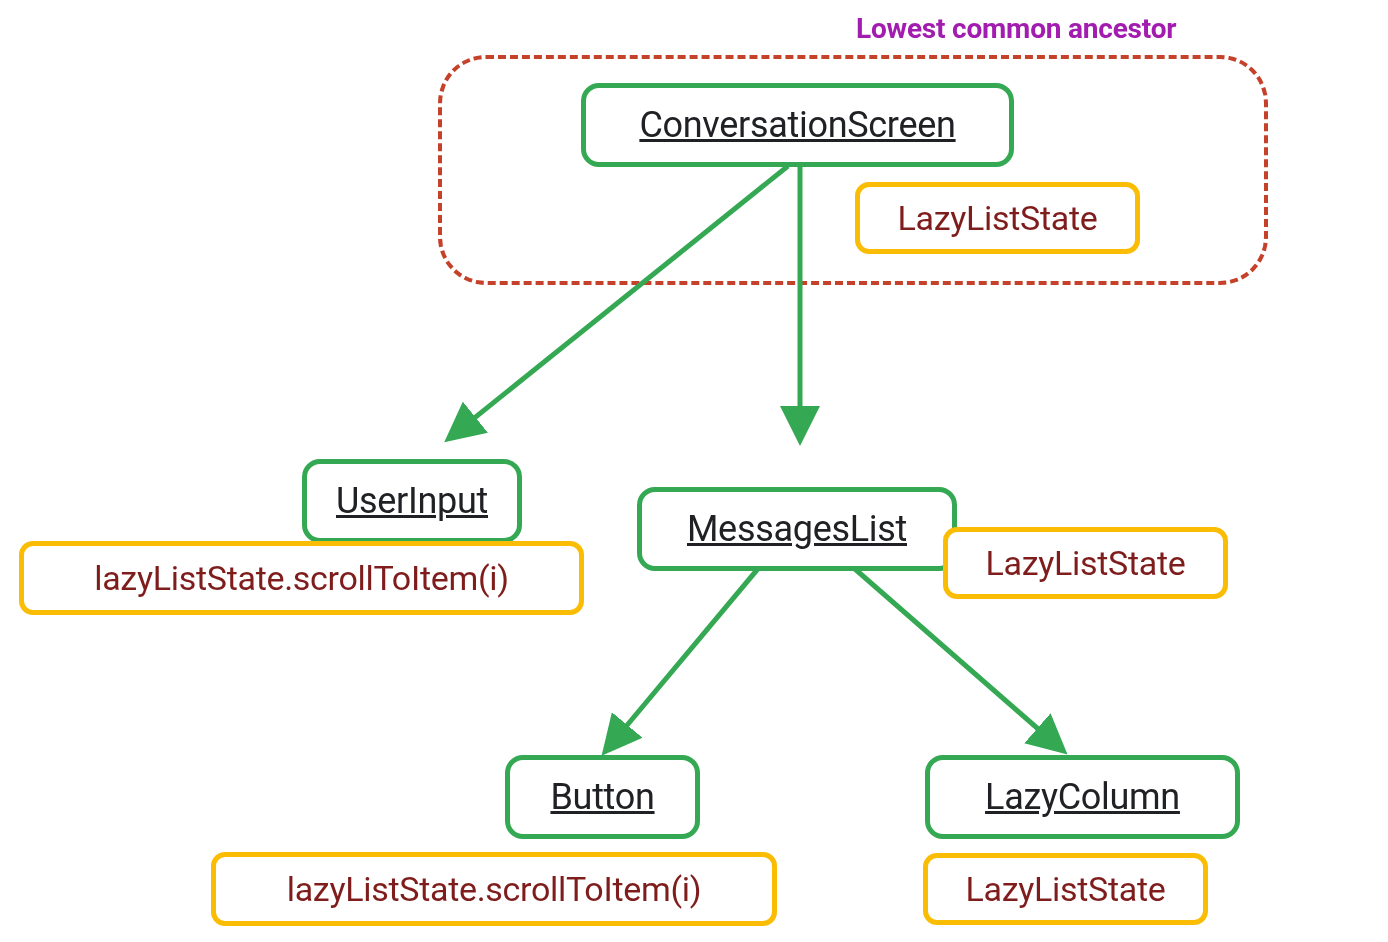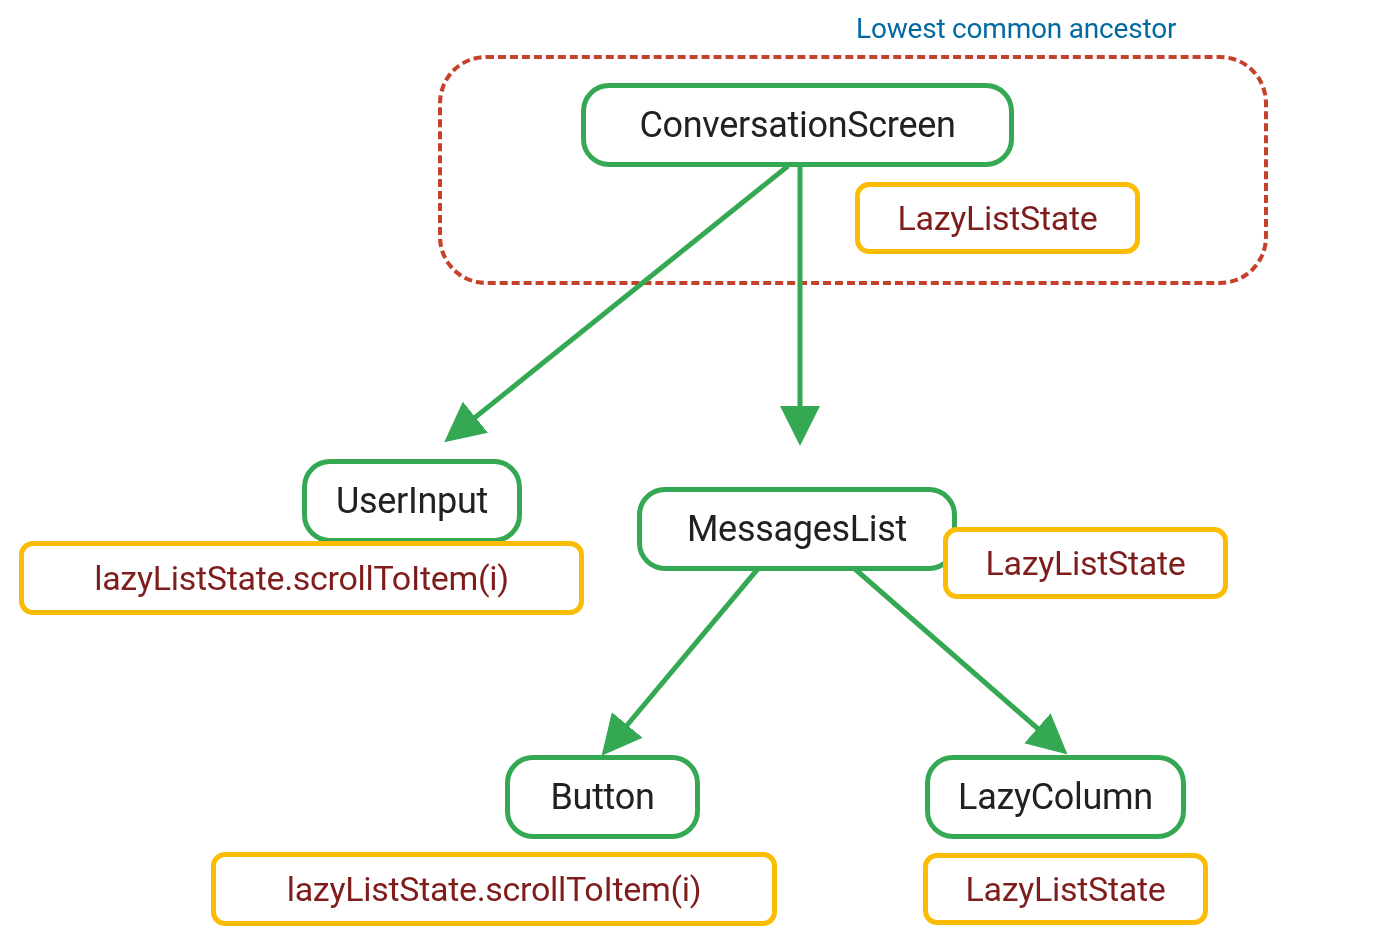--- a/index.html
+++ b/index.html
@@ -12,41 +12,42 @@
     overflow: hidden;
   }
   .canvas {
     position: relative;
     width: 1388px;
     height: 942px;
   }
   .lca-label {
     position: absolute;
     font-size: 28px;
-    font-weight: 400;
-    color: #0369a1;
+    font-weight: 700;
+    color: #a21caf;
     letter-spacing: -0.2px;
   }
   .lca-container {
     position: absolute;
     border: 4px dashed #c5412a;
     border-radius: 48px;
   }
   .node {
     position: absolute;
     background: #ffffff;
     border: 5px solid #34a853;
-    border-radius: 28px;
+    border-radius: 18px;
     display: flex;
     align-items: center;
     justify-content: center;
     font-size: 36px;
     font-weight: 400;
     color: #202124;
     letter-spacing: -0.3px;
+    text-decoration: underline;
   }
   .annotation {
     position: absolute;
     background: #ffffff;
     border: 5px solid #fbbc04;
     border-radius: 14px;
     display: flex;
     align-items: center;
     justify-content: center;
     font-size: 34px;
@@ -97,17 +98,17 @@
   <div class="annotation" style="left:19px; top:541px; width:565px; height:74px;">lazyListState.scrollToItem(i)</div>
 
   <div class="node" style="left:637px; top:443px; width:320px; height:84px;margin-top:44px;">MessagesList</div>
 
   <div class="annotation" style="left:943px; top:527px; width:285px; height:72px;">LazyListState</div>
 
   <div class="node" style="left:505px; top:755px; width:195px; height:84px;">Button</div>
 
   <div class="annotation" style="left:211px; top:852px; width:566px; height:74px;">lazyListState.scrollToItem(i)</div>
 
-  <div class="node" style="left:925px; top:755px; width:261px; height:84px;">LazyColumn</div>
+  <div class="node" style="left:925px; top:755px; width:315px; height:84px;">LazyColumn</div>
 
   <div class="annotation" style="left:923px; top:853px; width:285px; height:72px;">LazyListState</div>
 
 </div>
 
 </body></html>

